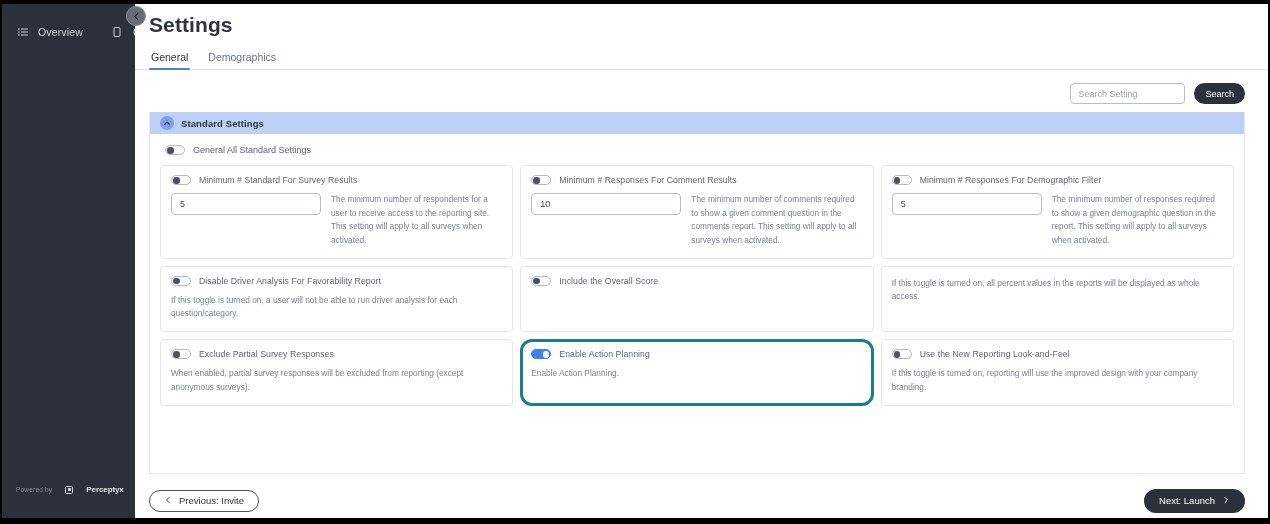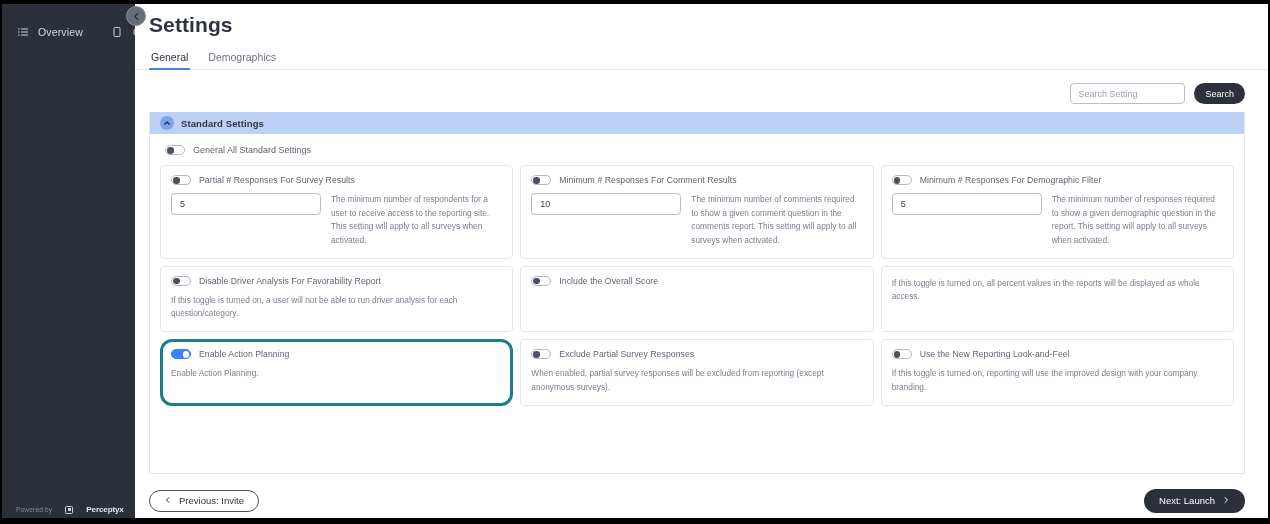--- a/index.html
+++ b/index.html
@@ -48,21 +48,21 @@
     display: flex; align-items: center; justify-content: center;
     flex: 0 0 13px;
   }
   .nav-icon svg { width: 12px; height: 12px; display: block; }
   .nav-sep {
     height: 1px; background: #454b57;
     margin: 3px 12px 8px 12px;
   }
   .sb-footer {
     position: absolute;
-    left: 0; right: 0; bottom: 4px;
+    left: 0; right: 0; bottom: 24px;
     display: flex; align-items: center; gap: 13px;
     padding-left: 14px;
   }
   .sb-footer .pw { color: #878d99; font-size: 6.5px; letter-spacing: .2px; }
   .sb-logo-mark {
     width: 8px; height: 8px; border: 1.2px solid #cfd3da; border-radius: 1.5px;
     position: relative;
   }
   .sb-logo-mark:after {
     content: ""; position: absolute; left: 1.4px; top: 1.4px;
@@ -419,21 +419,21 @@
           <span class="enable-all-label">General All Standard Settings</span>
         </div>
 
         <div class="grid">
 
           <div class="card">
             <div class="card-head">
               <span class="toggle">
                   <span class="knob"></span>
                 </span>
-              <span class="card-title">Partial # Responses For Survey Results</span>
+              <span class="card-title">Minimum # Standard For Survey Results</span>
             </div>
             <div class="card-body-split">
               <input class="num-input" type="text" value="5" style="">
               <div class="desc">The minimum number of respondents for a user to receive access to the reporting site. This setting will apply to all surveys when activated.</div>
             </div>
           </div>
 
           <div class="card">
             <div class="card-head">
               <span class="toggle">
@@ -484,38 +484,38 @@
           </div>
 
           <div class="card">
             <div class="desc full">If this toggle is turned on, all percent values in the reports will be displayed as whole access.</div>
           </div>
 
         </div>
 
         <div class="grid row3">
 
+          <div class="card">
+            <div class="card-head">
+              <span class="toggle">
+                  <span class="knob"></span>
+                </span>
+              <span class="card-title">Exclude Partial Survey Responses</span>
+            </div>
+            <div class="desc full">When enabled, partial survey responses will be excluded from reporting (except anonymous surveys).</div>
+          </div>
+
           <div class="card highlight">
             <div class="card-head">
               <span class="toggle on">
                   <span class="knob"></span>
                 </span>
               <span class="card-title">Enable Action Planning</span>
             </div>
             <div class="desc full">Enable Action Planning.</div>
-          </div>
-
-          <div class="card">
-            <div class="card-head">
-              <span class="toggle">
-                  <span class="knob"></span>
-                </span>
-              <span class="card-title">Exclude Partial Survey Responses</span>
-            </div>
-            <div class="desc full">When enabled, partial survey responses will be excluded from reporting (except anonymous surveys).</div>
           </div>
 
           <div class="card">
             <div class="card-head">
               <span class="toggle">
                   <span class="knob"></span>
                 </span>
               <span class="card-title">Use the New Reporting Look-and-Feel</span>
             </div>
             <div class="desc full">If this toggle is turned on, reporting will use the improved design with your company branding.</div>

